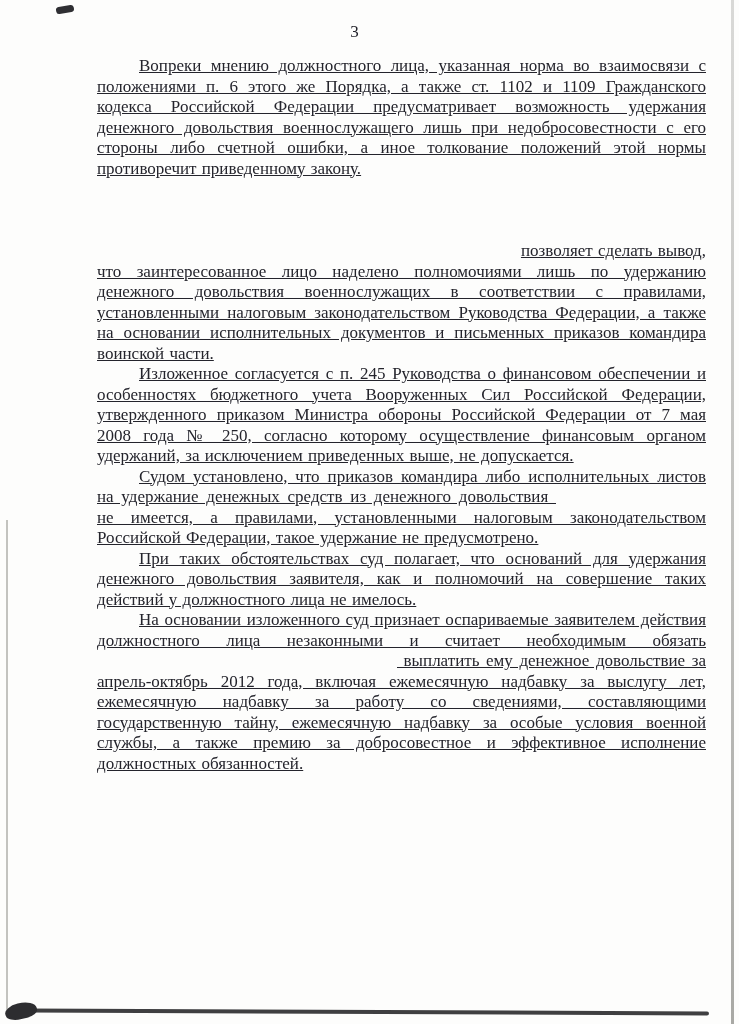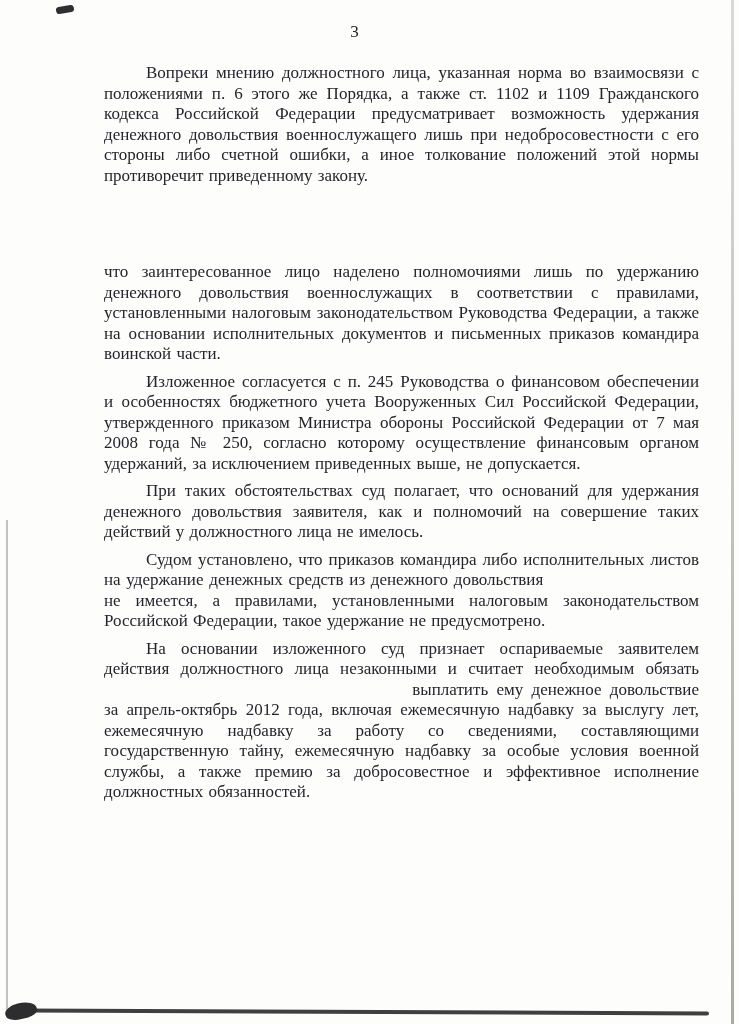--- a/index.html
+++ b/index.html
@@ -28,23 +28,24 @@
     position: absolute;
     top: 56px;
     left: 97px;
     width: 609px;
     font-size: 17px;
     line-height: 20.5px;
     text-align: justify;
     word-spacing: 1px;
   }
   p.para {
-    margin: 7px;
+    margin: 0;
     text-indent: 42px;
     text-align: justify;
+    text-decoration: underline;
   }
   p.para.no-indent { text-indent: 0; }
   p.para.right {
     text-indent: 0;
     text-align: right;
   }
   p.para.jlast {
     text-align: justify;
     text-align-last: justify;
   }
@@ -93,24 +94,25 @@
 </head>
 <body>
 
 <div class="page">
 
   <div class="page-number">3</div>
 
   <div class="body-text">
       <p class="para">Вопреки мнению должностного лица, указанная норма во взаимосвязи с положениями п. 6 этого же Порядка, а также ст. 1102 и 1109 Гражданского кодекса Российской Федерации предусматривает возможность удержания денежного довольствия военнослужащего лишь при недобросовестности с его стороны либо счетной ошибки, а иное толкование положений этой нормы противоречит приведенному закону.</p>
       <p class="gap" style="height: 62px;"></p>
+      <p class="para right no-indent">позволяет сделать вывод,</p>
       <p class="para no-indent">что заинтересованное лицо наделено полномочиями лишь по удержанию денежного довольствия военнослужащих в соответствии с правилами, установленными налоговым законодательством Руководства Федерации, а также на основании исполнительных документов и письменных приказов командира воинской части.</p>
       <p class="para">Изложенное согласуется с п. 245 Руководства о финансовом обеспечении и особенностях бюджетного учета Вооруженных Сил Российской Федерации, утвержденного приказом Министра обороны Российской Федерации от 7 мая 2008 года № 250, согласно которому осуществление финансовым органом удержаний, за исключением приведенных выше, не допускается.</p>
+      <p class="para">Судом установлено, что приказов командира либо исполнительных листов на удержание денежных средств из денежного довольствия <span class="blank" style="width: 150px;"></span> не имеется, а правилами, установленными налоговым законодательством Российской Федерации, такое удержание не предусмотрено.</p>
       <p class="para">При таких обстоятельствах суд полагает, что оснований для удержания денежного довольствия заявителя, как и полномочий на совершение таких действий у должностного лица не имелось.</p>
-      <p class="para">Судом установлено, что приказов командира либо исполнительных листов на удержание денежных средств из денежного довольствия <span class="blank" style="width: 150px;"></span> не имеется, а правилами, установленными налоговым законодательством Российской Федерации, такое удержание не предусмотрено.</p>
       <p class="para">На основании изложенного суд признает оспариваемые заявителем действия должностного лица незаконными и считает необходимым обязать <span class="blank" style="width: 300px;"></span> выплатить ему денежное довольствие за апрель-октябрь 2012 года, включая ежемесячную надбавку за выслугу лет, ежемесячную надбавку за работу со сведениями, составляющими государственную тайну, ежемесячную надбавку за особые условия военной службы, а также премию за добросовестное и эффективное исполнение должностных обязанностей.</p>
     </div>
 
   <div class="artifact scan-mark-top-left"></div>
   <div class="artifact page-edge-right"></div>
   <div class="artifact page-edge-left"></div>
   <div class="artifact scan-shadow-bottom"></div>
   <div class="artifact scan-blob-bottom-left"></div>
 
 </div>

